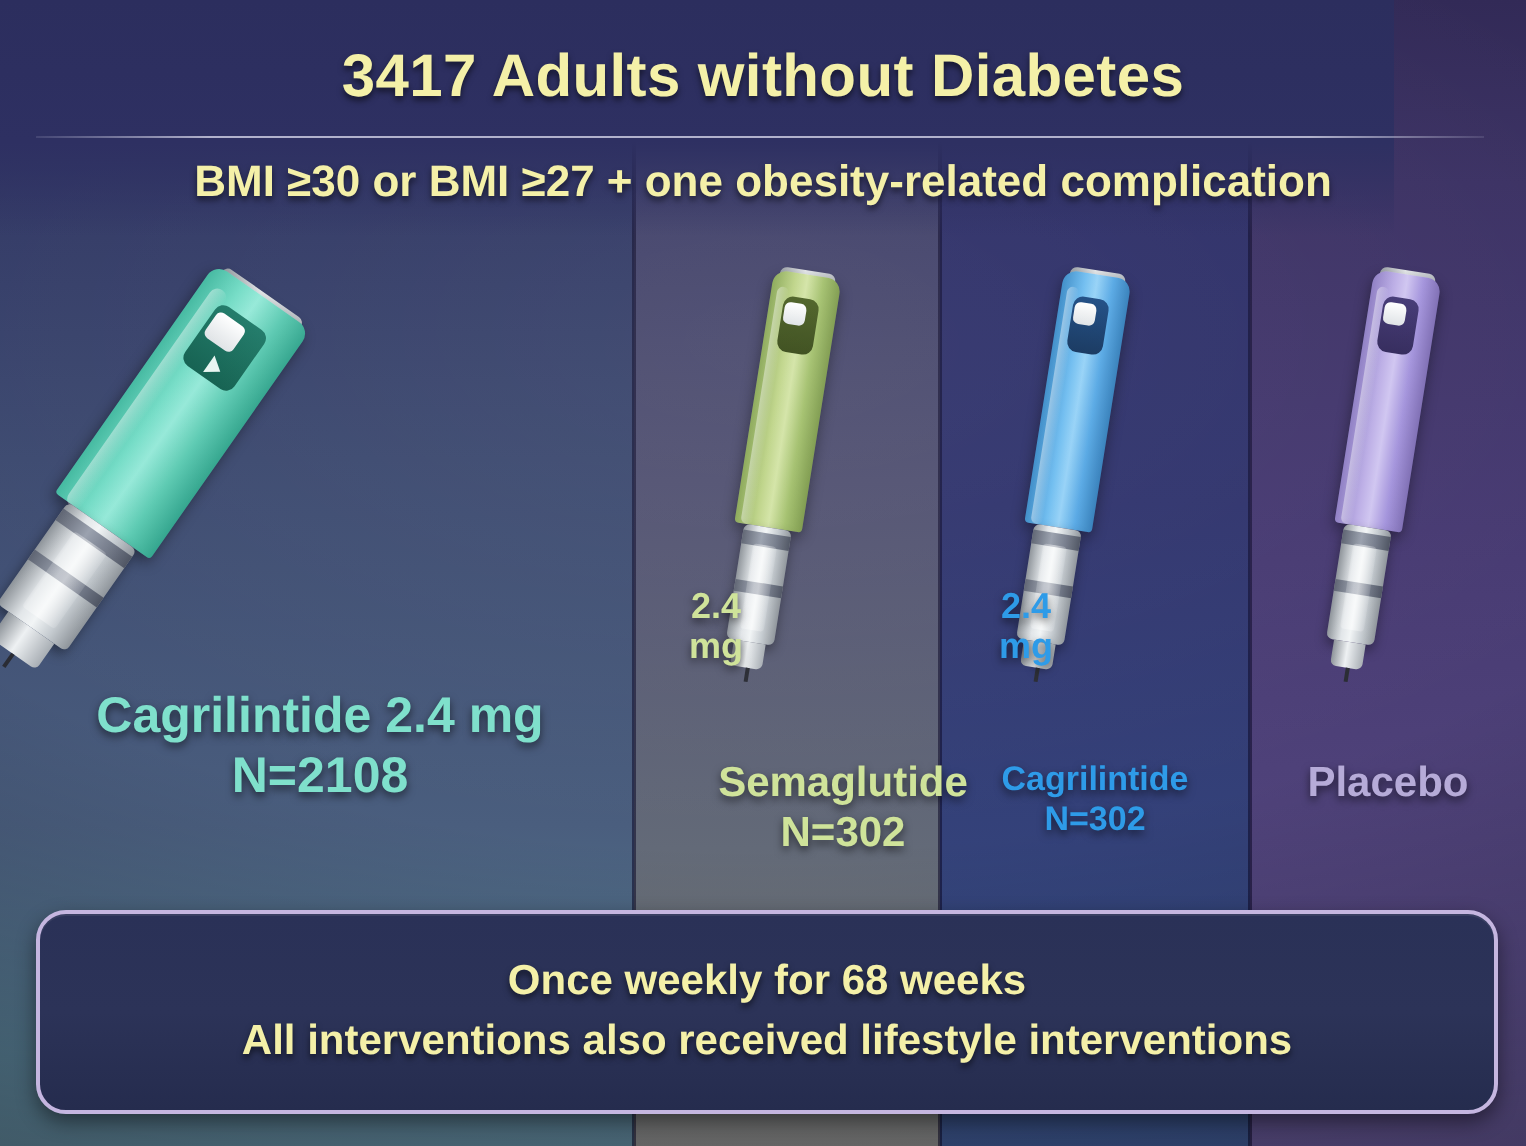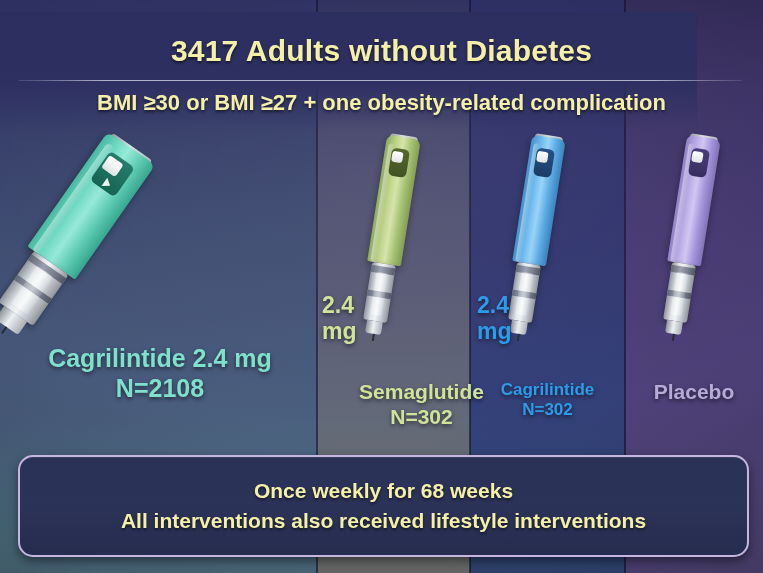--- a/index.html
+++ b/index.html
@@ -21,21 +21,21 @@
   #band4{left:625px;width:138px;
     background:linear-gradient(180deg,#322a57 0%,#3c3264 16%,#473a72 46%,#51447c 76%,#5a4d86 94%,#5d5089 100%);}
   .band-sep{position:absolute;top:0;bottom:0;width:2px;background:rgba(12,10,40,.55);}
 
   
   #vignette{position:absolute;inset:0;
     background:radial-gradient(ellipse 120% 80% at 50% 30%,rgba(255,255,255,.05) 0%,rgba(0,0,0,0) 55%,rgba(0,0,0,.30) 100%);
     pointer-events:none;}
 
   
-  #header{position:absolute;left:0;top:12px;width:697px;height:118px;
+  #header{position:absolute;left:0;top:0;width:697px;height:118px;
     background:linear-gradient(180deg,#2c2e5e 0%,#2e3062 60%,rgba(46,48,98,0) 100%);}
   #title{position:absolute;left:0;top:22px;width:763px;text-align:center;
     font-size:30px;font-weight:bold;color:#f4f0a8;letter-spacing:.2px;
     text-shadow:0 2px 3px rgba(0,0,0,.55);}
   #rule{position:absolute;left:18px;top:68px;width:724px;height:1px;
     background:linear-gradient(90deg,rgba(190,190,215,.15),rgba(200,200,222,.85) 12%,rgba(200,200,222,.85) 88%,rgba(190,190,215,.15));}
   #subtitle{position:absolute;left:0;top:78px;width:763px;text-align:center;
     font-size:22px;font-weight:bold;color:#f4f0a8;
     text-shadow:0 2px 3px rgba(0,0,0,.55);}
 
@@ -58,22 +58,22 @@
     border-radius:2px;background:linear-gradient(90deg,rgba(255,255,255,.18),rgba(255,255,255,.5),rgba(255,255,255,.12));}
   .pen .tipcone{position:absolute;left:26%;right:26%;
     background:linear-gradient(90deg,#8d9399,#eef1f3 45%,#a8aeb4);border-radius:0 0 3px 3px;}
   .pen .needle{position:absolute;left:49%;width:2px;background:#2a2c34;}
   .pen .gloss{position:absolute;left:10%;width:16%;top:4%;bottom:6%;border-radius:6px;
     background:linear-gradient(90deg,rgba(255,255,255,.42),rgba(255,255,255,0));}
 
   
   .collabel{position:absolute;text-align:center;font-weight:bold;line-height:1.18;
     text-shadow:0 2px 4px rgba(0,0,0,.55);}
-  .dose{position:absolute;font-weight:bold;line-height:1.12;
-    font-size:23px;text-shadow:0 2px 4px rgba(0,0,0,.55);}
+  .dose{position:absolute;text-align:center;font-weight:bold;line-height:1.12;
+    font-size:18px;text-shadow:0 2px 4px rgba(0,0,0,.55);}
 
   
   #banner{position:absolute;left:18px;top:455px;width:727px;height:98px;
     border:2px solid #c5b6e0;border-radius:15px;
     background:linear-gradient(180deg,#2a3157 0%,#2c3358 50%,#252c4e 100%);
     box-shadow:0 4px 10px rgba(0,0,0,.45),inset 0 1px 0 rgba(255,255,255,.07);
     display:flex;flex-direction:column;align-items:center;justify-content:center;gap:6px;}
   .bannerline{font-size:21px;font-weight:bold;color:#f4f0a8;text-align:center;
     text-shadow:0 2px 3px rgba(0,0,0,.55);}
 </style>

